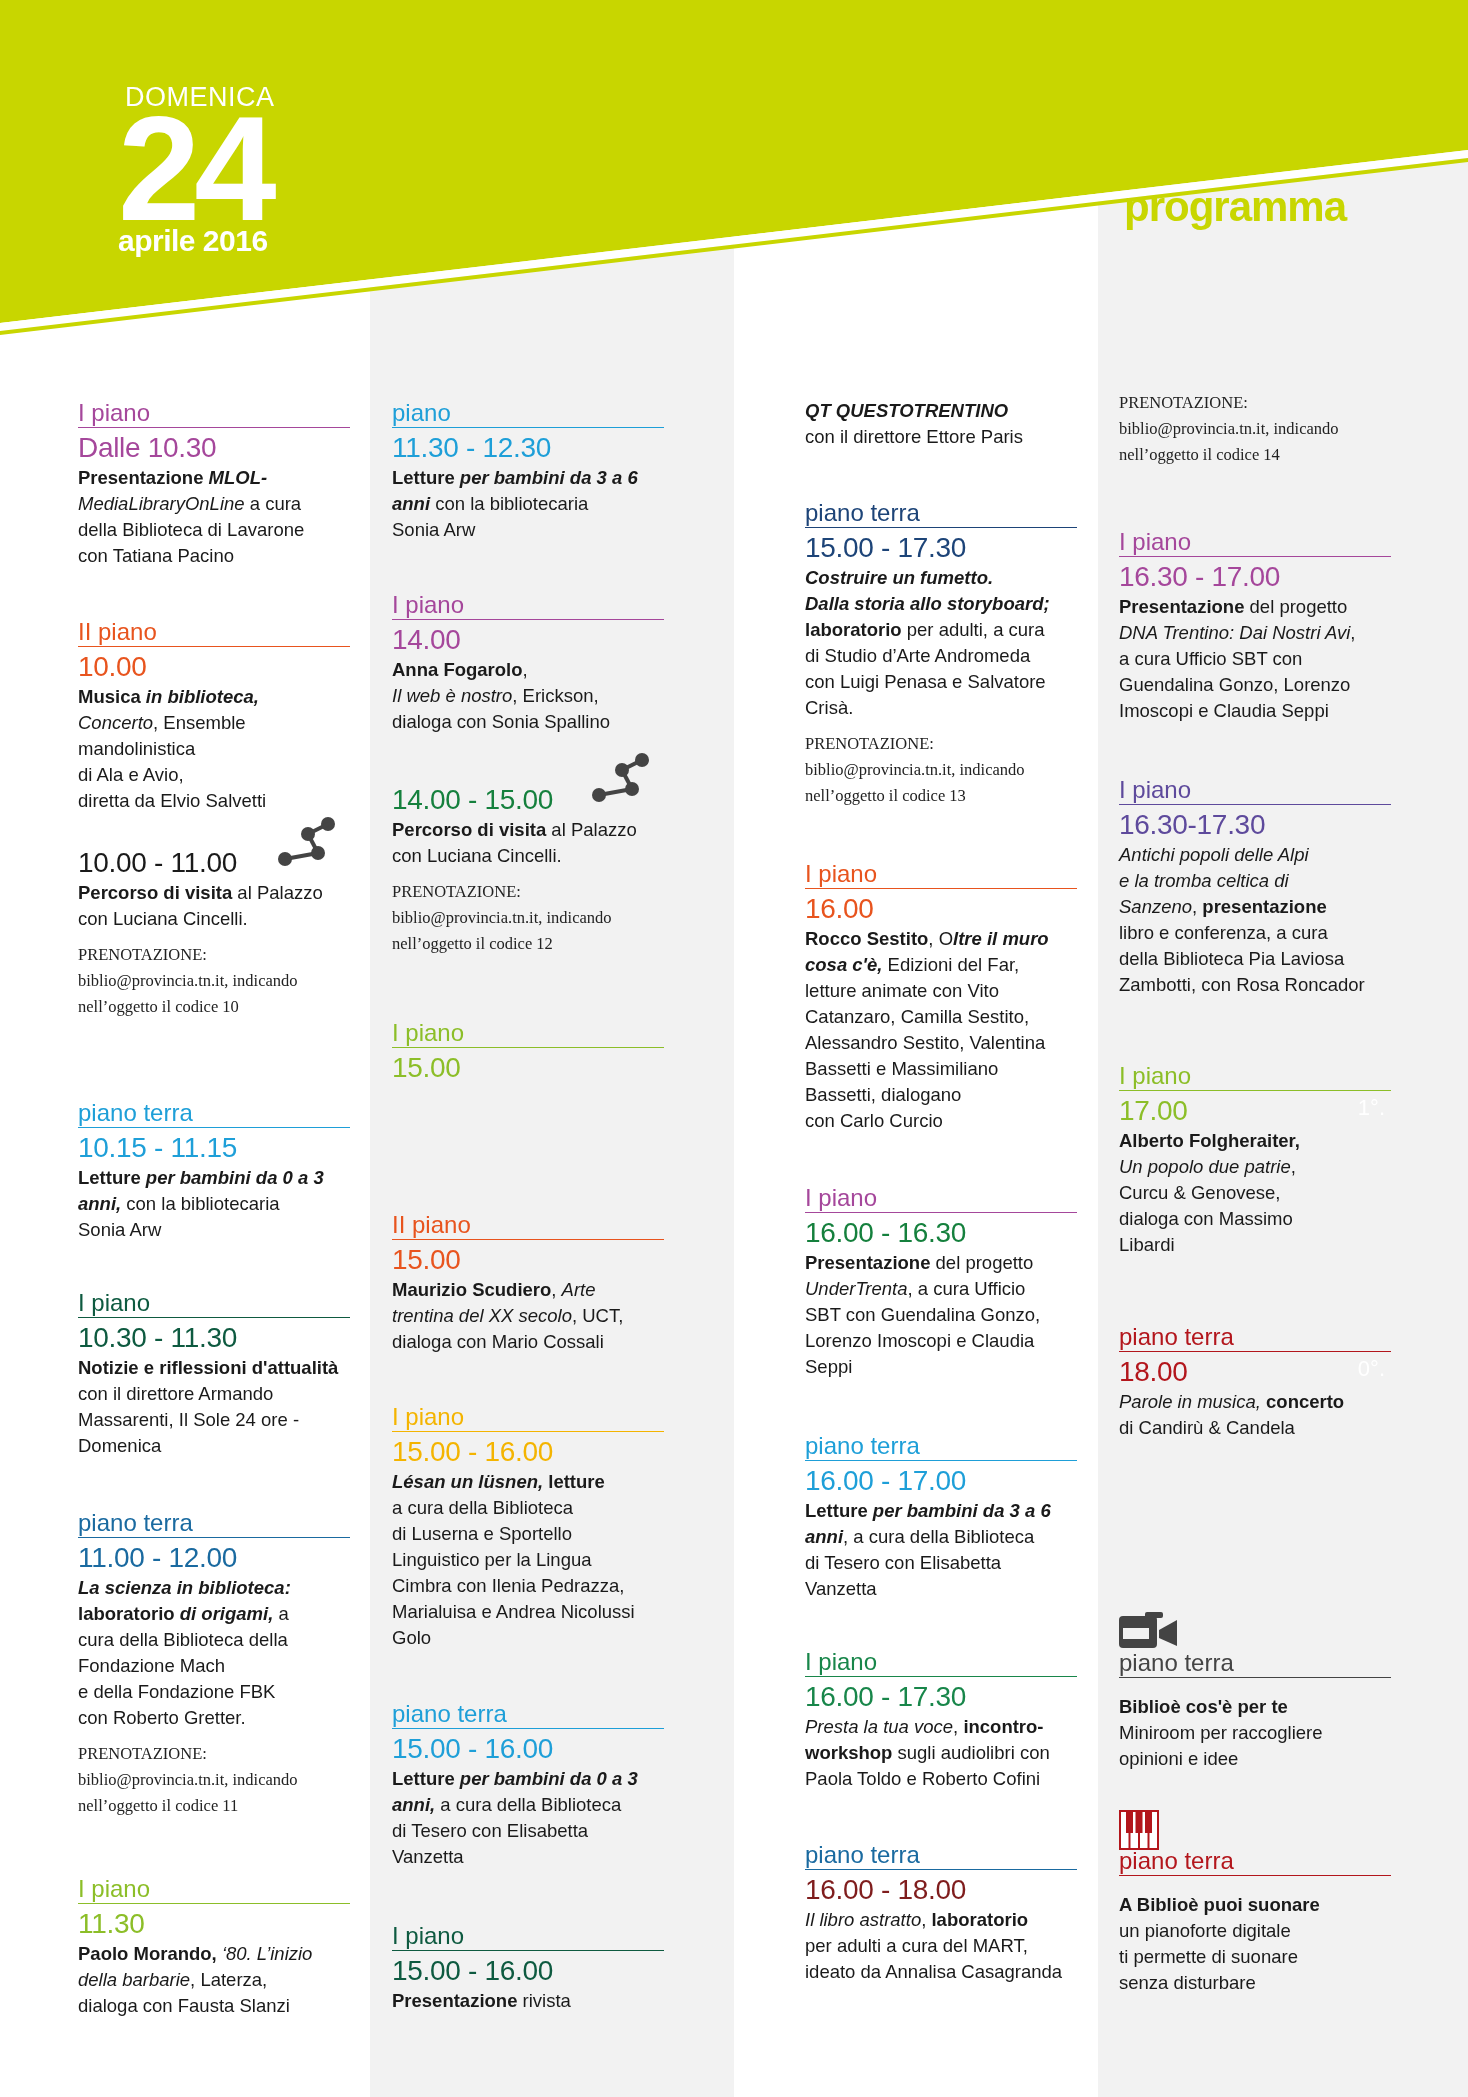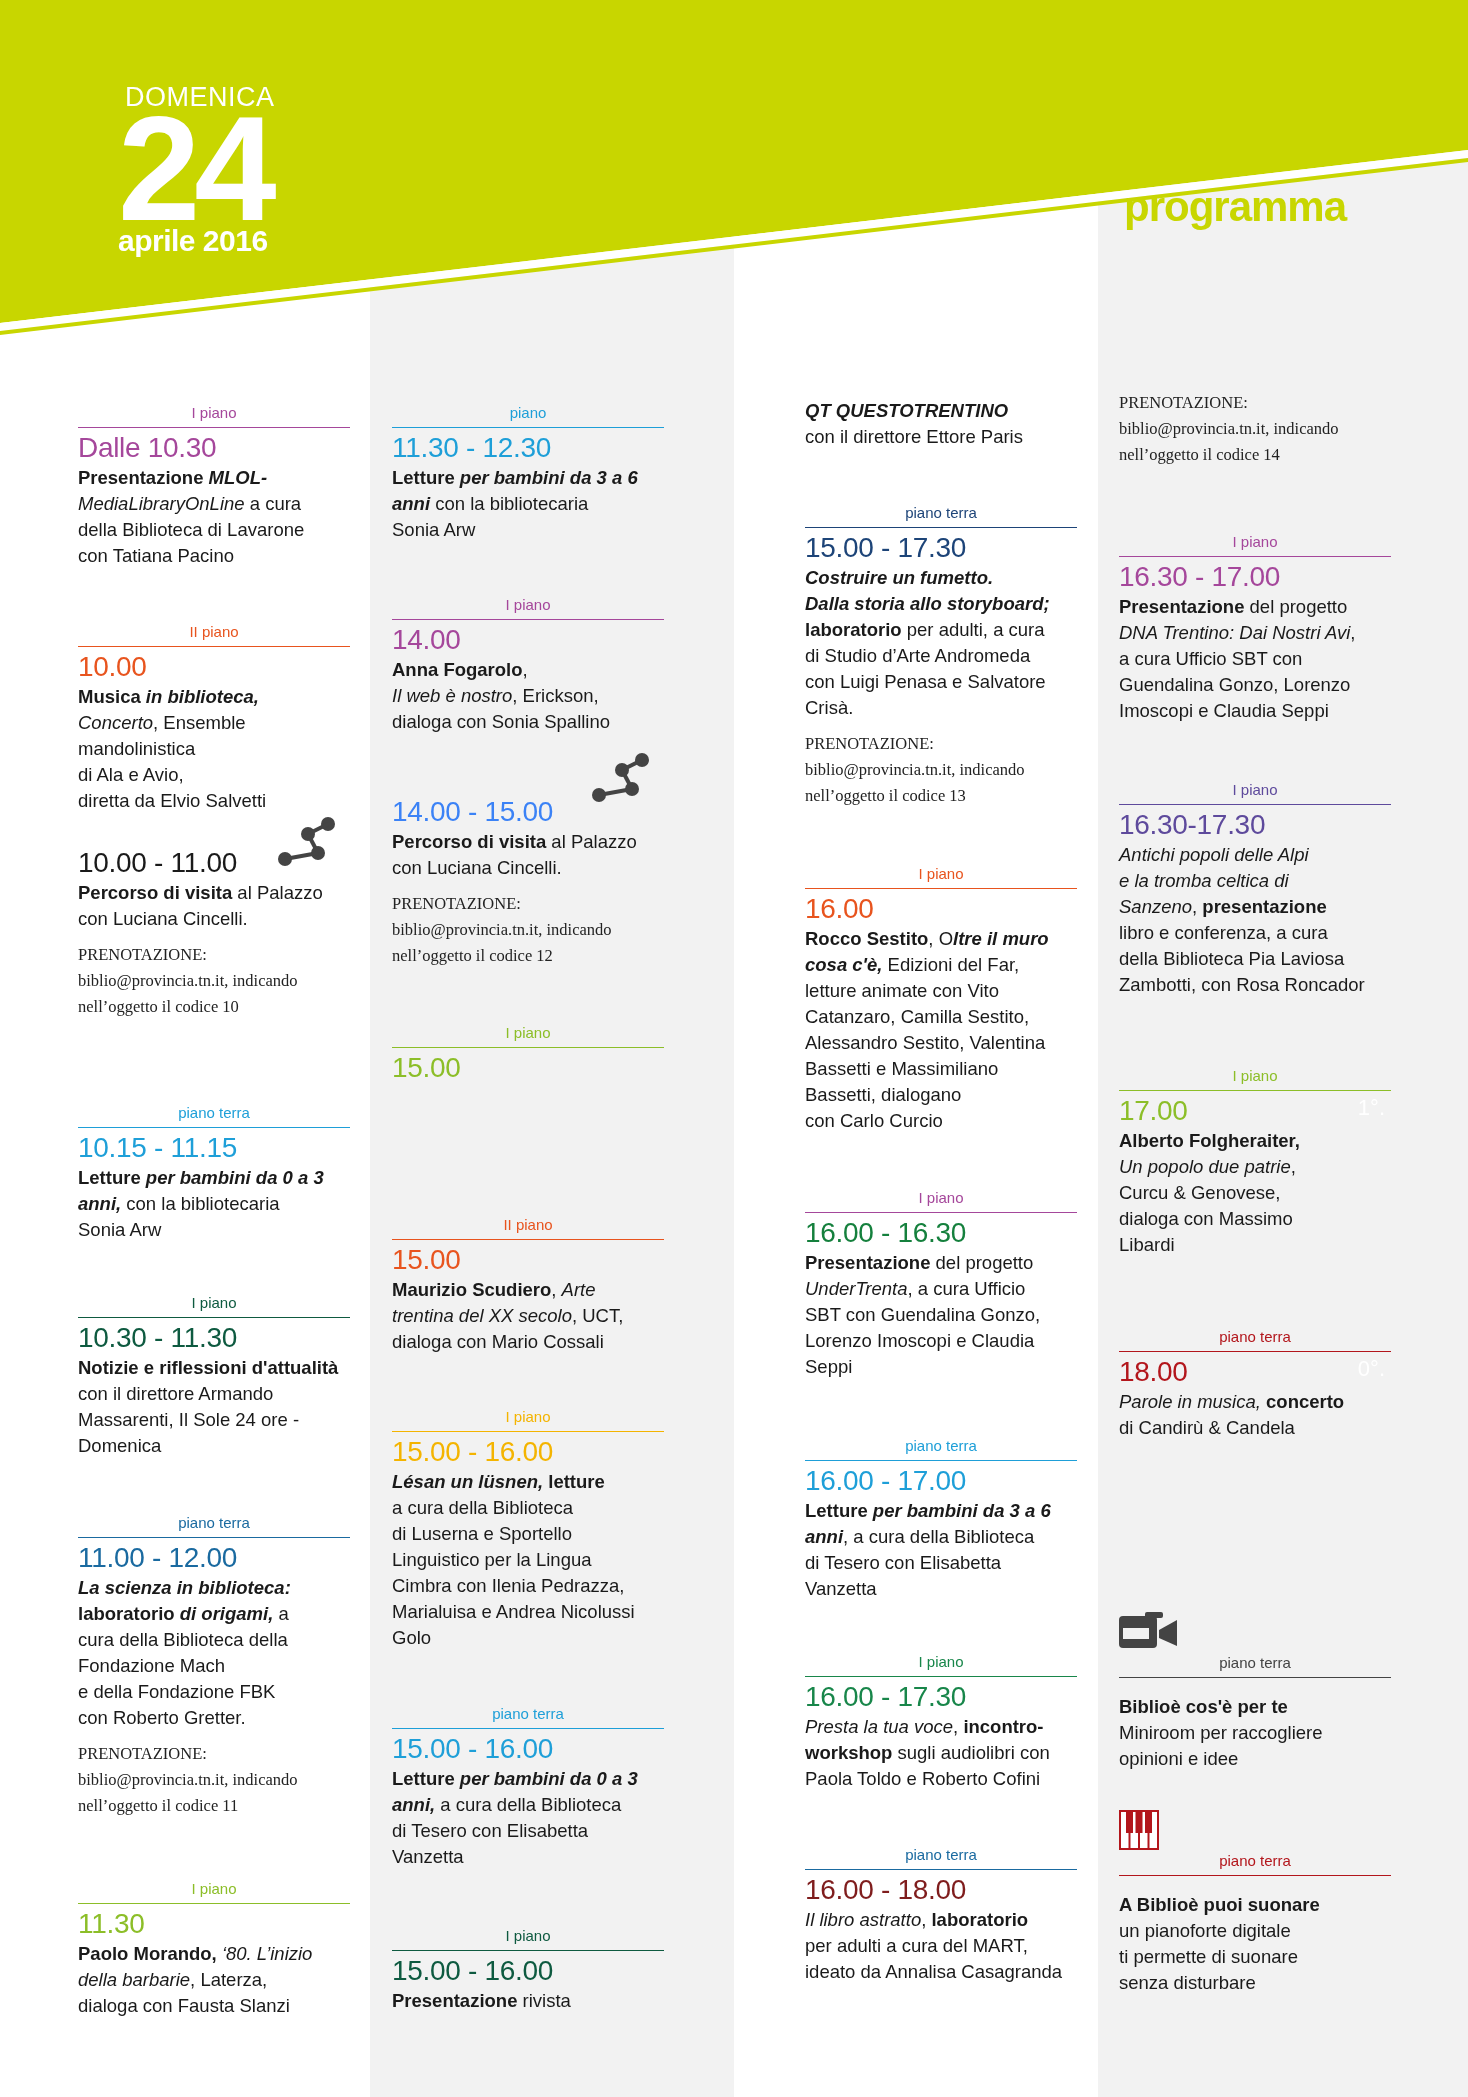--- a/index.html
+++ b/index.html
@@ -27,21 +27,21 @@
   }
 
   .col { position: absolute; width: 272px; }
   .col1 { left: 78px; top: 402px; }
   .col2 { left: 392px; top: 402px; }
   .col3 { left: 805px; top: 398px; }
   .col4 { left: 1119px; top: 402px; }
 
   .event { position: absolute; width: 272px; }
   .floor-row {
-    height: 26px; text-align: center; font-size: 15px; line-height: 22px;
+    height: 26px; text-align: left; font-size: 24px; line-height: 22px;
     border-bottom: 1.5px solid currentColor;
   }
   .time { font-size: 28px; line-height: 34px; margin-top: 3px; letter-spacing: -0.3px; }
   .body { font-size: 18.5px; line-height: 26px; color: #1a1a1a; margin-top: 0px; }
   .body b { font-weight: 700; }
   .body i { font-style: italic; }
   .booking { font-size: 16.5px; line-height: 26px; color: #222; margin-top: 10px; font-family: Liberation Serif, serif; }
 
   .icon { position: absolute; }
   .ghost { position: absolute; right: 6px; font-size: 22px; color: #ffffff; }
@@ -175,21 +175,21 @@
   <div class="event" style="top:192px">
       <div class="floor-row" style="color:#a5479b"><span>I piano</span></div>
       <div class="time" style="color:#a5479b"><span>14.00</span></div>
       <div class="body" style="">
         <div><b>Anna Fogarolo</b>,</div>
         <div><i>Il web è nostro</i>, Erickson,</div>
         <div>dialoga con Sonia Spallino</div>
       </div>
     </div>
   <div class="event" style="top:380px">
-      <div class="time" style="color:#3b82f6;margin-top:13px"><span>14.00 - 15.00</span></div>
+      <div class="time" style="color:#15803d;margin-top:1px"><span>14.00 - 15.00</span></div>
       <div class="icon" style="left:198px;top:-30px"><svg width="60" height="52" viewBox="0 0 60 52">
           <g fill="#444">
             <circle cx="52" cy="8" r="7"></circle>
             <circle cx="32" cy="18" r="7"></circle>
             <circle cx="42" cy="37" r="7"></circle>
             <circle cx="9" cy="43" r="7"></circle>
           </g>
           <g stroke="#444" stroke-width="4">
             <line x1="52" y1="8" x2="32" y2="18"></line>
             <line x1="32" y1="18" x2="42" y2="37"></line>

